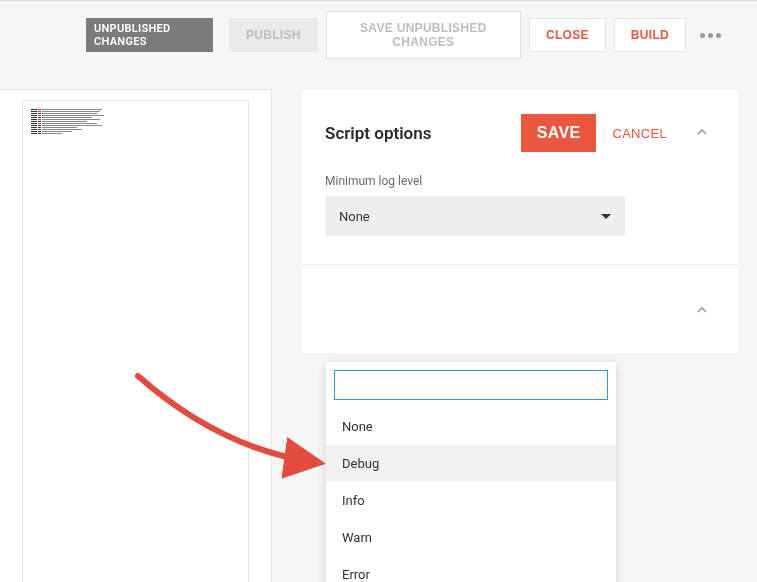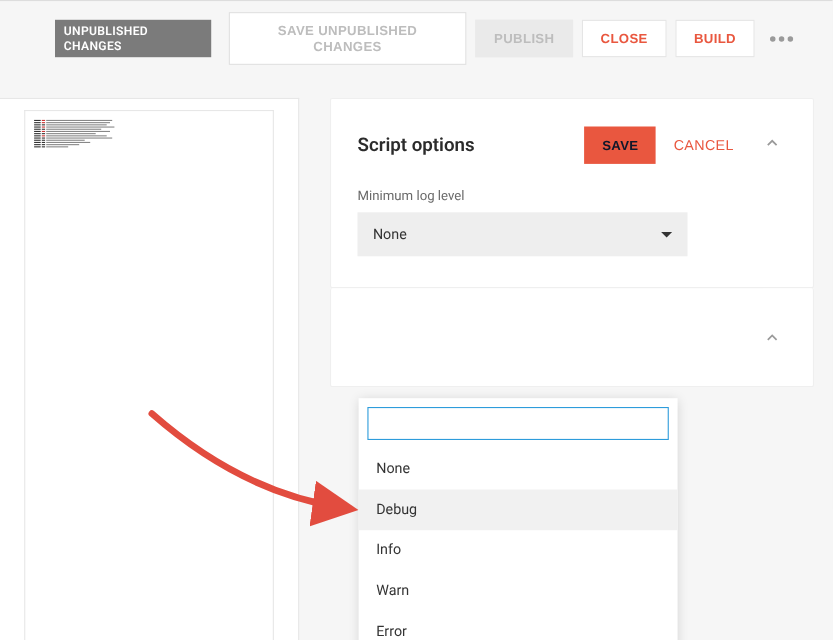--- a/index.html
+++ b/index.html
@@ -1,42 +1,42 @@
 <!DOCTYPE html>
 <html><head>
   <meta charset="utf-8">
   <style>
     * { box-sizing: border-box; margin: 0; padding: 0; }
     body { font-family: -apple-system, BlinkMacSystemFont, "Segoe UI", Roboto, Arial, sans-serif; background: #f6f6f6; width: 757px; height: 582px; position: relative; overflow: hidden; font-size: 13px; color: #333; }
 
     .top-divider { height: 1px; background: #ddd; width: 100%; }
 
     .toolbar { height: 68px; display: flex; align-items: center; padding: 0 30px 0 50px; gap: 8px; }
-    .badge { background: #7b7b7b; color: #fff; font-size: 11px; font-weight: 600; padding: 4px 8px; letter-spacing: 0.3px; }
+    .badge { background: #7b7b7b; color: #fff; font-size: 11px; font-weight: 600; padding: 4px 8px; letter-spacing: 0.3px; margin-left: 36px; }
     .btn { border: 1px solid transparent; padding: 9px 16px; font-size: 12px; font-weight: 600; letter-spacing: 0.3px; background: transparent; cursor: pointer; }
     .btn-disabled-bg { background: #eaeaea; color: #bdbdbd; border-color: #eaeaea; }
     .btn-disabled { color: #bdbdbd; border-color: #e0e0e0; background: #fff; }
     .btn-out { color: #e9573f; border-color: #e5e5e5; background: #fff; }
     .spacer { flex: 1; }
     .more-btn { display: flex; align-items: center; gap: 3px; padding: 6px; cursor: pointer; }
     .more-btn span { width: 5px; height: 5px; border-radius: 50%; background: #9a9a9a; }
 
     .content { position: relative; padding: 0 16px 0 0; height: calc(100% - 69px); }
 
     .left-col { position: absolute; left: 0; top: 20px; width: 272px; height: 540px; background: #fff; border: 1px solid #e7e7e7; border-left: none; padding: 10px 22px 0 22px; }
     .doc-preview { width: 100%; height: 100%; border: 1px solid #e7e7e7; border-bottom: none; padding: 10px; position: relative; overflow: hidden; }
     .squiggle { position: absolute; left: 8px; top: 8px; width: 80px; height: 40px; }
     .squiggle .row { display: flex; gap: 1px; margin-bottom: 1px; }
     .squiggle .seg { height: 1px; }
 
     .right-col { position: absolute; left: 300px; top: 20px; width: 440px; }
     .card { background: #fff; border: 1px solid #efefef; padding: 24px 24px 24px 24px; border-radius: 2px; position: relative; }
     .card-header { display: flex; align-items: center; margin-bottom: 22px; }
     .card-title { font-size: 17px; font-weight: 600; color: #2b2b2b; flex: 1; }
-    .btn-primary { background: #e9573f; color: #0f172a; border: none; padding: 10px 16px; font-size: 12px; font-weight: 600; letter-spacing: 0.3px; cursor: pointer; text-align: center; }
+    .btn-primary { background: #e9573f; color: #ffffff; border: none; padding: 10px 16px; font-size: 16px; font-weight: 600; letter-spacing: 0.3px; cursor: pointer; text-align: center; }
     .btn-link { color: #e9573f; background: transparent; border: none; padding: 10px 16px; font-size: 13px; font-weight: 500; letter-spacing: 0.3px; cursor: pointer; }
     .collapse-chev { margin-left: 6px; color: #9a9a9a; cursor: pointer; padding: 6px; }
 
     .form-group { margin-bottom: 18px; width: 300px; }
     .lbl { font-size: 12px; color: #6a6a6a; margin-bottom: 8px; display: block; }
     .req { color: #e9573f; margin-left: 3px; }
     .select { background: #eee; height: 40px; display: flex; align-items: center; justify-content: space-between; padding: 0 14px; cursor: pointer; font-size: 13px; color: #333; }
     .caret { width: 0; height: 0; border-left: 5px solid transparent; border-right: 5px solid transparent; border-top: 5px solid #333; }
 
     .dropdown { position: absolute; left: 326px; top: 293px; width: 290px; background: #fff; box-shadow: 0 2px 10px rgba(0,0,0,0.15); z-index: 50; }
@@ -51,22 +51,22 @@
     .arrow-svg { position: absolute; left: 126px; top: 295px; z-index: 100; pointer-events: none; }
   </style>
 </head>
 <body>
 
 <div class="top-divider"></div>
 
 <div class="toolbar">
   <span class="badge">UNPUBLISHED CHANGES</span>
   <div class="spacer"></div>
+  <button class="btn btn-disabled-bg">PUBLISH</button>
   <button class="btn btn-disabled">SAVE UNPUBLISHED CHANGES</button>
-  <button class="btn btn-disabled-bg">PUBLISH</button>
   <button class="btn btn-out">CLOSE</button>
   <button class="btn btn-out">BUILD</button>
   <div class="more-btn">
     <span></span>
       <span></span>
       <span></span>
   </div>
 </div>
 
 <div class="content">

